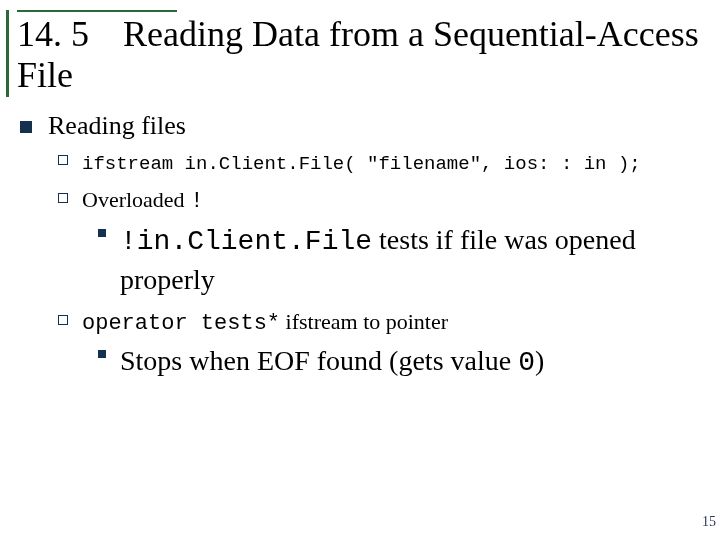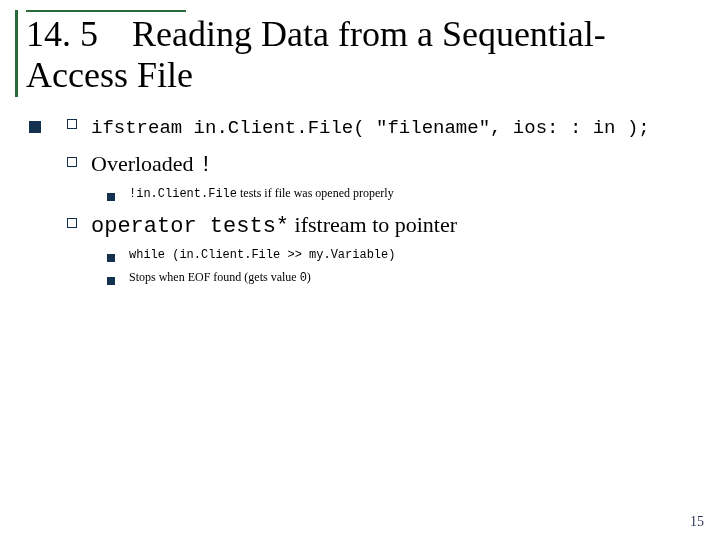--- a/index.html
+++ b/index.html
@@ -9,21 +9,21 @@
     height: 540px;
     background: #fff;
     font-family: "Times New Roman", Times, serif;
     color: #000;
     position: relative;
   }
   .slide {
     box-sizing: border-box;
     width: 720px;
     height: 540px;
-    padding: 10px 18px 10px 15px;
+    padding: 10px 18px 10px 6px;
     position: relative;
   }
   .title-wrap {
     border-left: 3px solid #2a6a3a;
     padding-left: 8px;
     margin-bottom: 14px;
   }
   .title-rule {
     border-top: 2px solid #2a6a3a;
     width: 160px;
@@ -46,73 +46,71 @@
   }
 
   .lvl2 { margin-left: 10px; margin-top: 6px; }
   .lvl2 > li { position: relative; padding-left: 24px; margin-bottom: 8px; font-size: 22px; line-height: 1.35; }
   .lvl2 > li::before {
     content: ""; position: absolute; left: 0; top: 8px;
     width: 10px; height: 10px; border: 1.5px solid #14324f; box-sizing: border-box;
   }
 
   .lvl3 { margin-left: 16px; margin-top: 4px; }
-  .lvl3 > li { position: relative; padding-left: 22px; margin-bottom: 6px; font-size: 12px; line-height: 1.35; }
+  .lvl3 > li { position: relative; padding-left: 22px; margin-bottom: 6px; font-size: 28px; line-height: 1.35; }
   .lvl3 > li::before {
     content: ""; position: absolute; left: 0; top: 8px;
     width: 8px; height: 8px; background: #14324f;
   }
 
   .code { font-family: "Courier New", Courier, monospace; }
   .code-sm { font-size: 19px; }
 
   .pgnum {
     position: absolute;
-    right: 16px;
+    right: 4px;
     bottom: 10px;
     font-size: 14px;
     color: #2a3a5a;
   }
 </style>
 </head>
 <body>
 
 <div class="slide">
 
   <div class="title-wrap">
     <div class="title-rule"></div>
     <h1 class="title">
       <span class="sec-num">14. 5</span><span>Reading Data from a Sequential-Access File</span>
     </h1>
   </div>
 
   <ul class="lvl1">
     <li>
+      <span>Reading files</span>
 
       <ul class="lvl2">
         <li>
           <span class="code code-sm">ifstream in.Client.File( "filename", ios: : in );</span>
         </li>
 
         <li>
           <span>Overloaded </span><span class="code">!</span>
           <ul class="lvl3">
             <li>
               <span class="code">!in.Client.File</span><span> tests if file was opened properly</span>
             </li>
           </ul>
         </li>
 
         <li>
           <span class="code">operator tests*</span><span> ifstream to pointer</span>
           <ul class="lvl3">
             <li>
-              <span class="code">while (in.Client.File &gt;&gt; my.Variable)</span>
-            </li>
-            <li>
               <span>Stops when EOF found (gets value </span><span class="code">0</span><span>)</span>
             </li>
           </ul>
         </li>
       </ul>
     </li>
   </ul>
 
   <div class="pgnum">15</div>
 </div>

